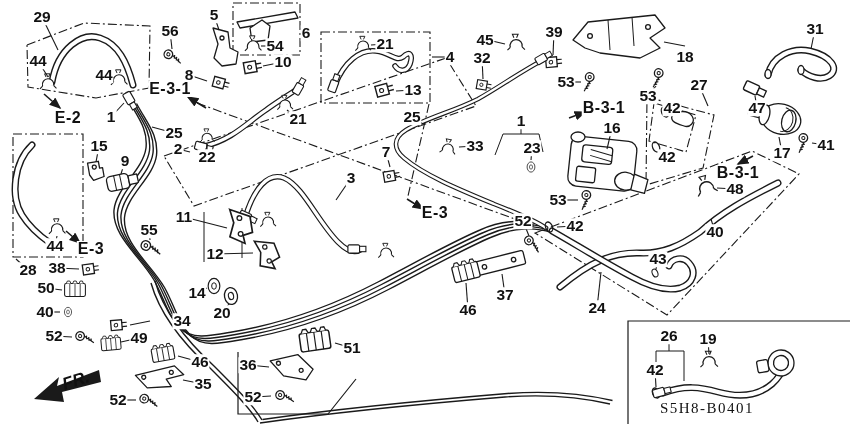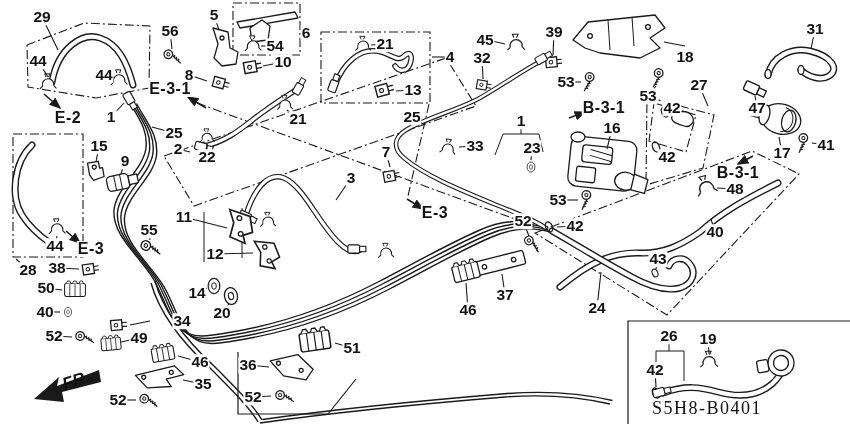--- a/index.html
+++ b/index.html
@@ -4,21 +4,21 @@
 <style>
   html,body{margin:0;padding:0;background:#fff;}
   .stage{position:relative;width:850px;height:424px;background:#fff;overflow:hidden;
          font-family:"Liberation Sans",sans-serif;}
   .stage svg{position:absolute;left:0;top:0;}
   .callout{position:absolute;transform:translate(-50%,-50%);font-weight:bold;
            font-size:15.5px;color:#111;background:#fff;padding:0 1px;line-height:1;
            white-space:nowrap;z-index:3;}
   .callout.ref{font-size:16px;letter-spacing:.5px;}
   .code{position:absolute;transform:translate(-50%,-50%);font-family:"Liberation Serif",serif;
-        font-size:18px;letter-spacing:1.5px;color:#111;z-index:3;}
+        font-size:15px;letter-spacing:1.5px;color:#111;z-index:3;}
   .fr{position:absolute;transform:translate(-50%,-50%) rotate(-18deg);font-weight:bold;
       font-style:italic;font-size:17px;color:#111;z-index:3;}
   
   .dd{fill:none;stroke:#1a1a1a;stroke-width:1.1;stroke-dasharray:9 3 2 3;}
   .ln{fill:none;stroke:#1a1a1a;stroke-width:1.2;}
   .thin{fill:none;stroke:#1a1a1a;stroke-width:1;}
   .part{fill:#fff;stroke:#1a1a1a;stroke-width:1.3;stroke-linejoin:round;}
   .tube{fill:none;stroke:#1a1a1a;stroke-width:1.4;}
   .hoseO{fill:none;stroke:#1a1a1a;stroke-width:7;stroke-linecap:round;}
   .hoseI{fill:none;stroke:#fff;stroke-width:4.2;stroke-linecap:round;}

